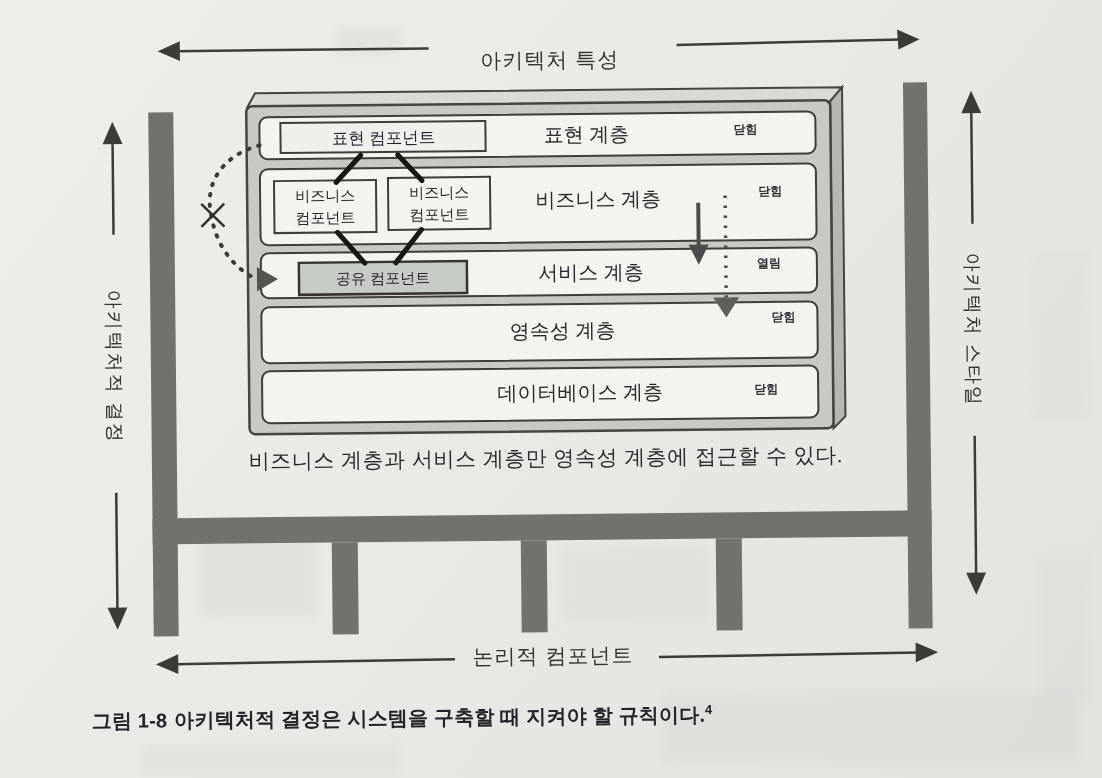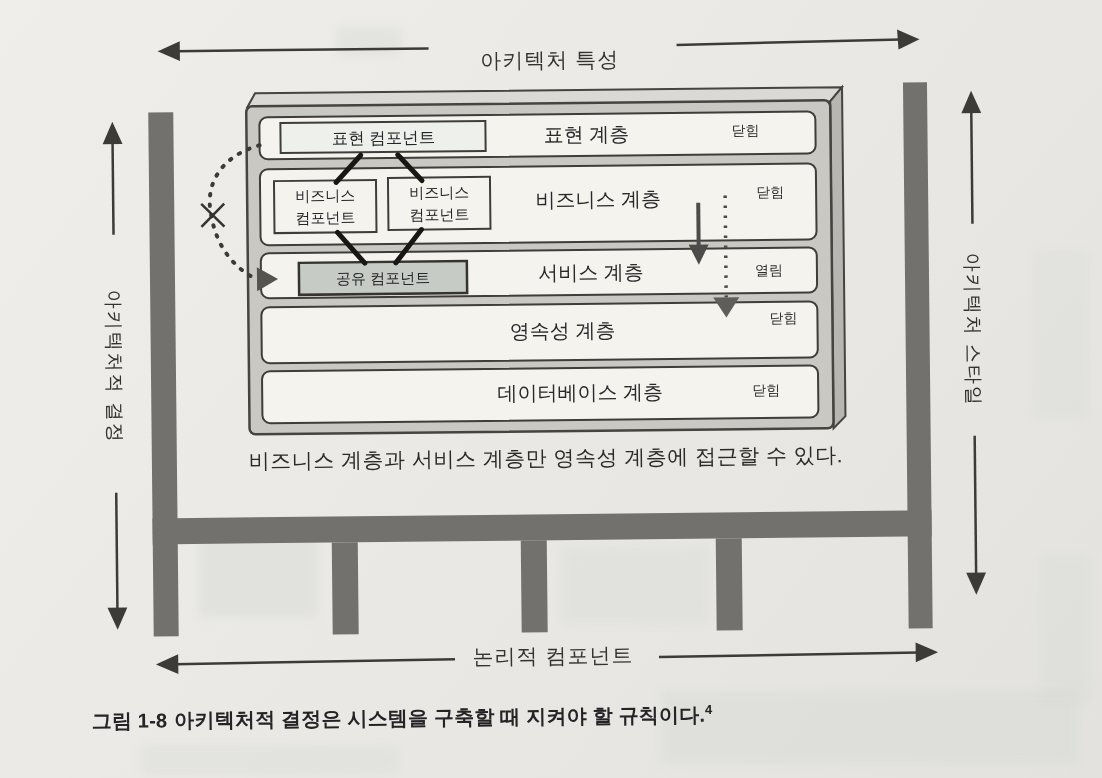--- a/index.html
+++ b/index.html
@@ -9,21 +9,21 @@
     font-family:"Liberation Sans", sans-serif; color:#2e2d2a;
   }
   .bleed { position:absolute; background:#d9dbd7; opacity:.45; border-radius:6px; filter:blur(4px); }
   .content, .content svg { position:absolute; left:0; top:0; width:1102px; height:778px; }
   .content { transform:rotate(-0.6deg); transform-origin:52% 48%; }
   .lbl { position:absolute; transform:translate(-50%,-50%); white-space:nowrap; line-height:1.15; }
   .axis-title { font-size:21px; font-weight:500; letter-spacing:1px; color:#343330; }
   .v-label { position:absolute; transform:translate(-50%,-50%) rotate(90deg); white-space:nowrap;
              font-size:19px; font-weight:500; letter-spacing:2px; color:#343330; }
   .layer-name { font-size:20px; font-weight:500; color:#29282a; }
-  .state { font-size:14px; font-weight:400; color:#2e2d2f; }
+  .state { font-size:12px; font-weight:700; color:#2e2d2f; }
   .comp { font-size:17px; font-weight:500; color:#26252a; }
   .biz-comp { font-size:15px; font-weight:500; text-align:right; line-height:1.45; color:#26252a;
               transform:translate(-50%,-50%); position:absolute; }
   .note { font-size:21px; font-weight:500; color:#2b2a28; letter-spacing:.5px; }
   .fig-caption { position:absolute; left:88px; top:703px; font-size:20px; color:#242326;
                  letter-spacing:.2px; }
   .fig-caption .fig-label { font-weight:700; }
   .fig-caption .fig-text { font-weight:600; margin-left:7px; }
   .fig-caption sup { font-size:13px; font-weight:700; }
 </style>
@@ -129,21 +129,21 @@
     <div class="v-label" style="left:973px; top:334px;">아키텍처 스타일</div>
 
     <div class="lbl layer-name" style="left:589px; top:135px;">표현 계층</div>
     <div class="lbl layer-name" style="left:600px; top:200px;">비즈니스 계층</div>
     <div class="lbl layer-name" style="left:592px; top:273px;">서비스 계층</div>
     <div class="lbl layer-name" style="left:563px; top:331px;">영속성 계층</div>
     <div class="lbl layer-name" style="left:580px; top:393px;">데이터베이스 계층</div>
 
     <div class="lbl state" style="left:748px; top:132px;">닫힘</div>
     <div class="lbl state" style="left:772px; top:194px;">닫힘</div>
-    <div class="lbl state" style="left:770px; top:272px;">열림</div>
+    <div class="lbl state" style="left:770px; top:266px;">열림</div>
     <div class="lbl state" style="left:784px; top:320px;">닫힘</div>
     <div class="lbl state" style="left:766px; top:392px;">닫힘</div>
 
     <div class="lbl comp" style="left:386px; top:136px; font-size:16.5px;">표현 컴포넌트</div>
     <div class="biz-comp" style="left:327px; top:204px;">
       <div>비즈니스</div>
       <div>컴포넌트</div>
     </div>
     <div class="biz-comp" style="left:441px; top:202px;">
       <div>비즈니스</div>

